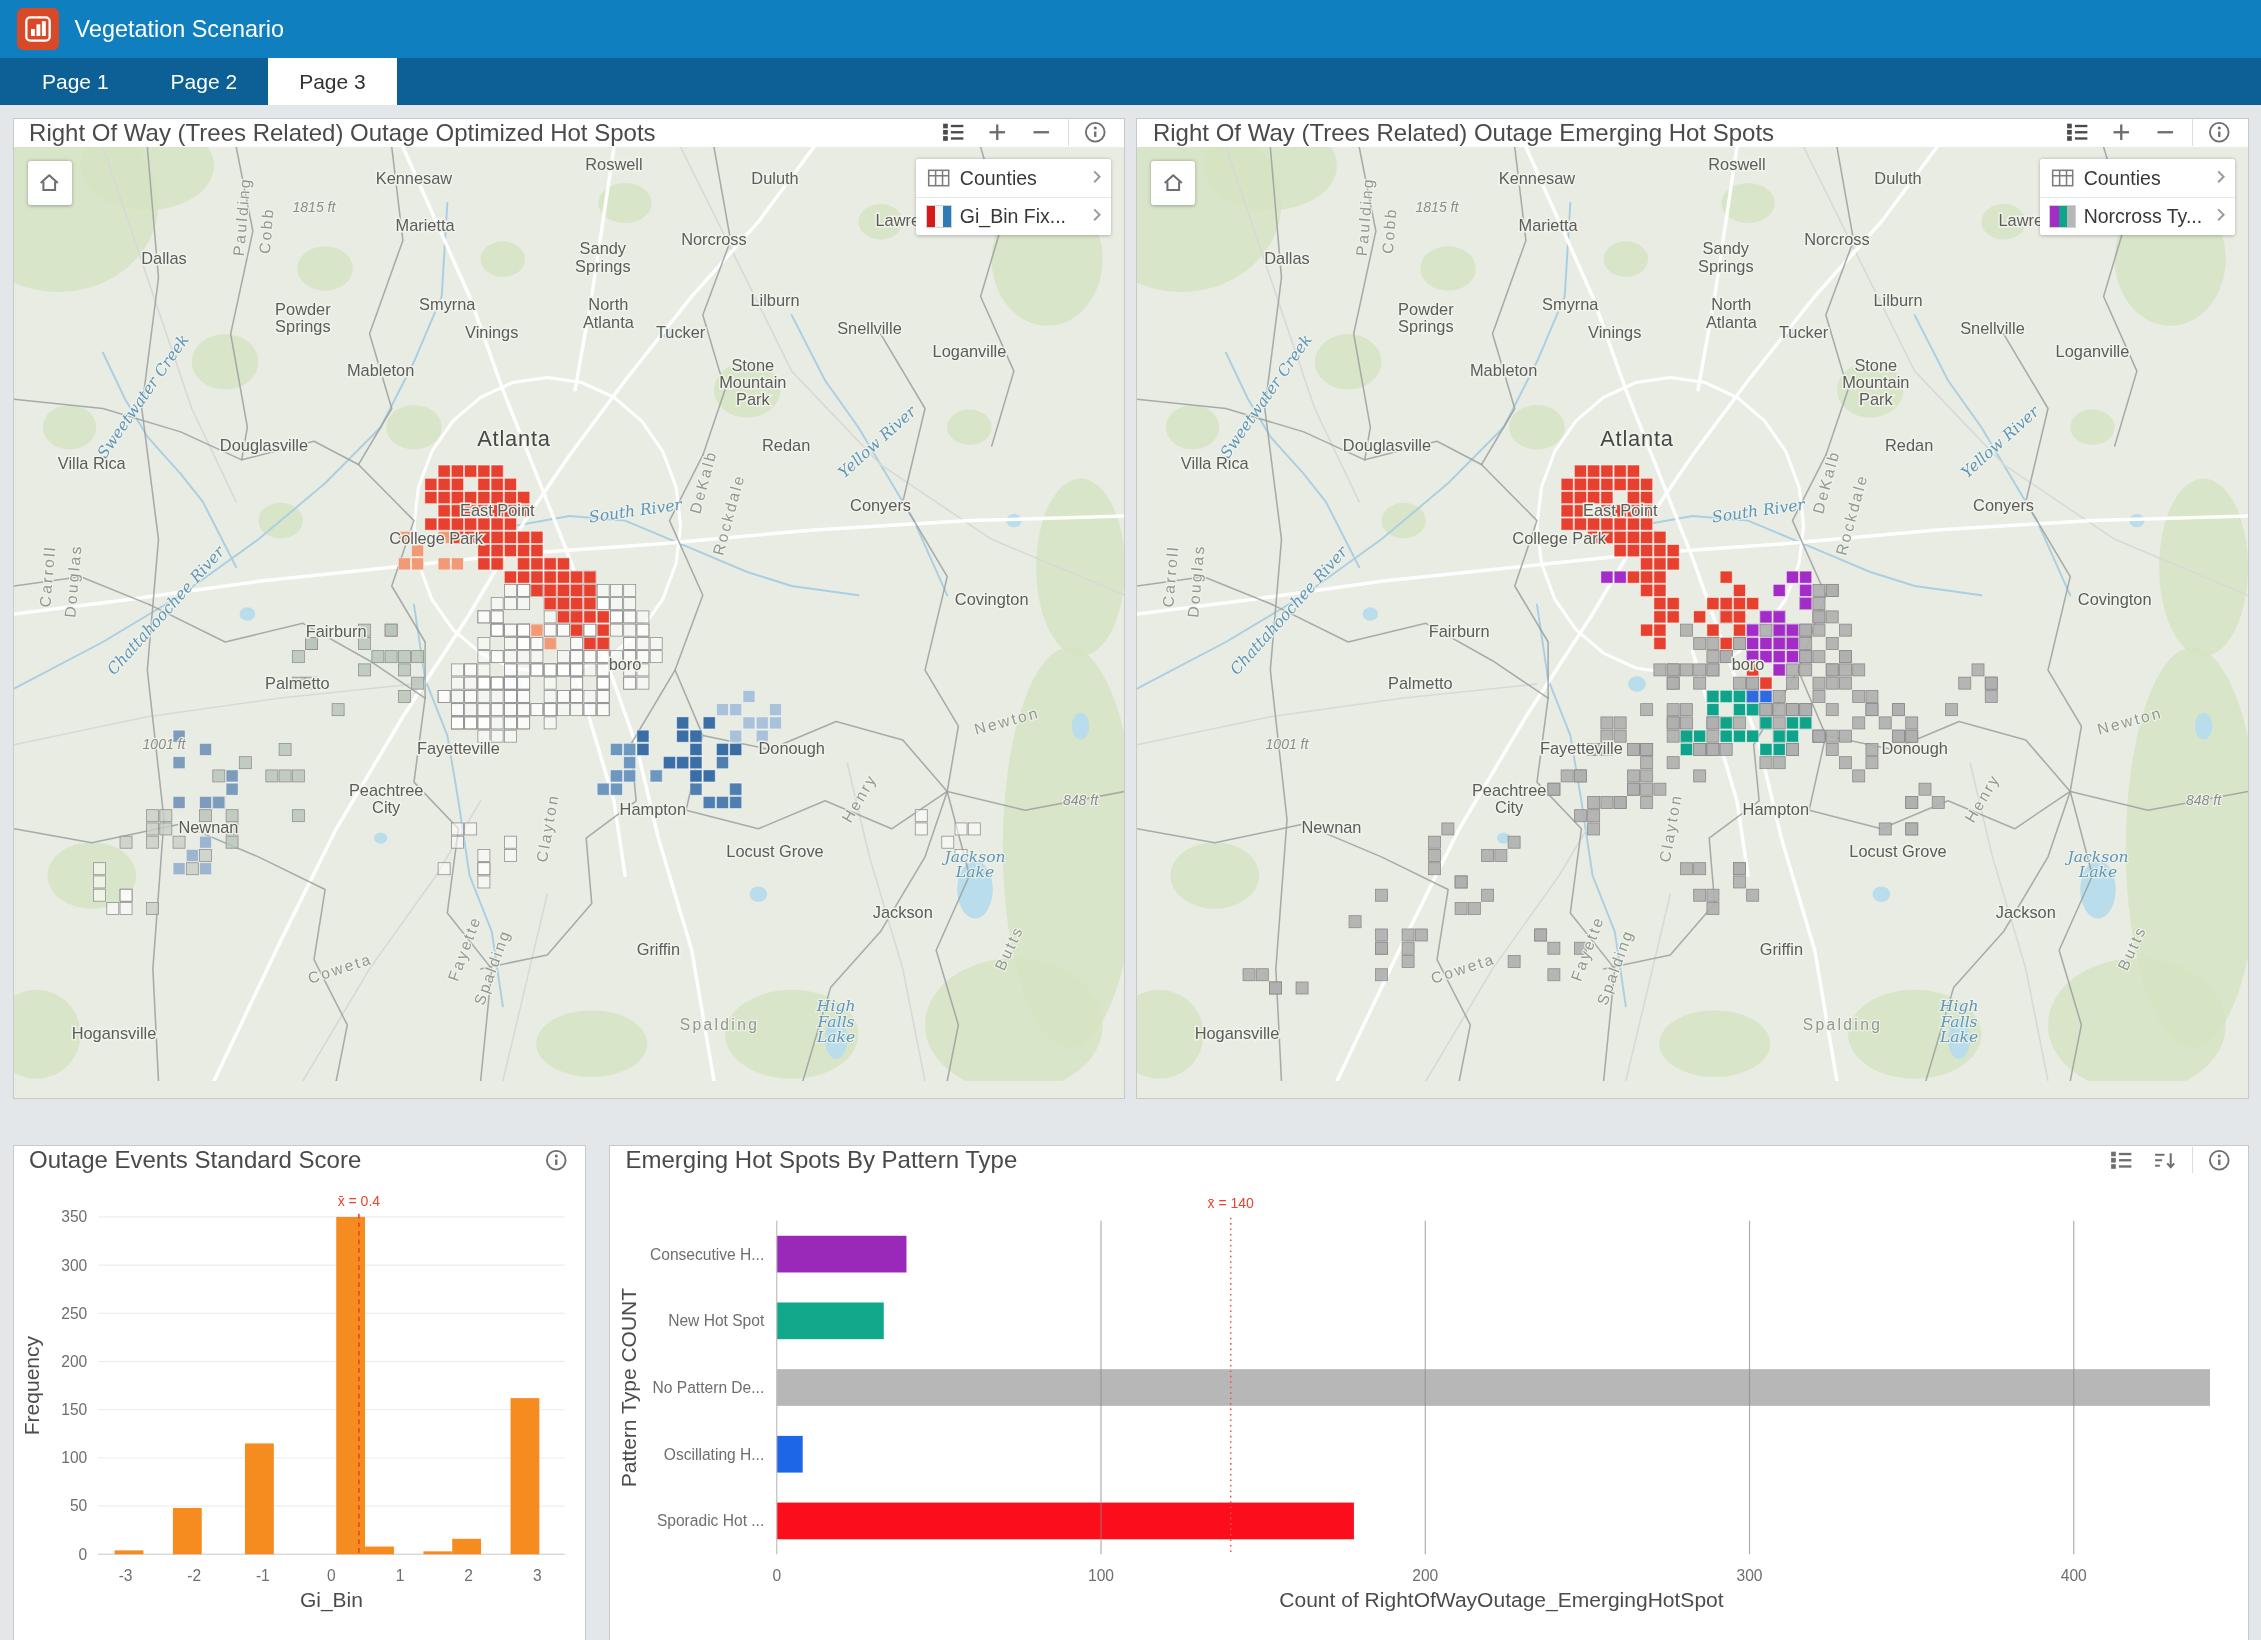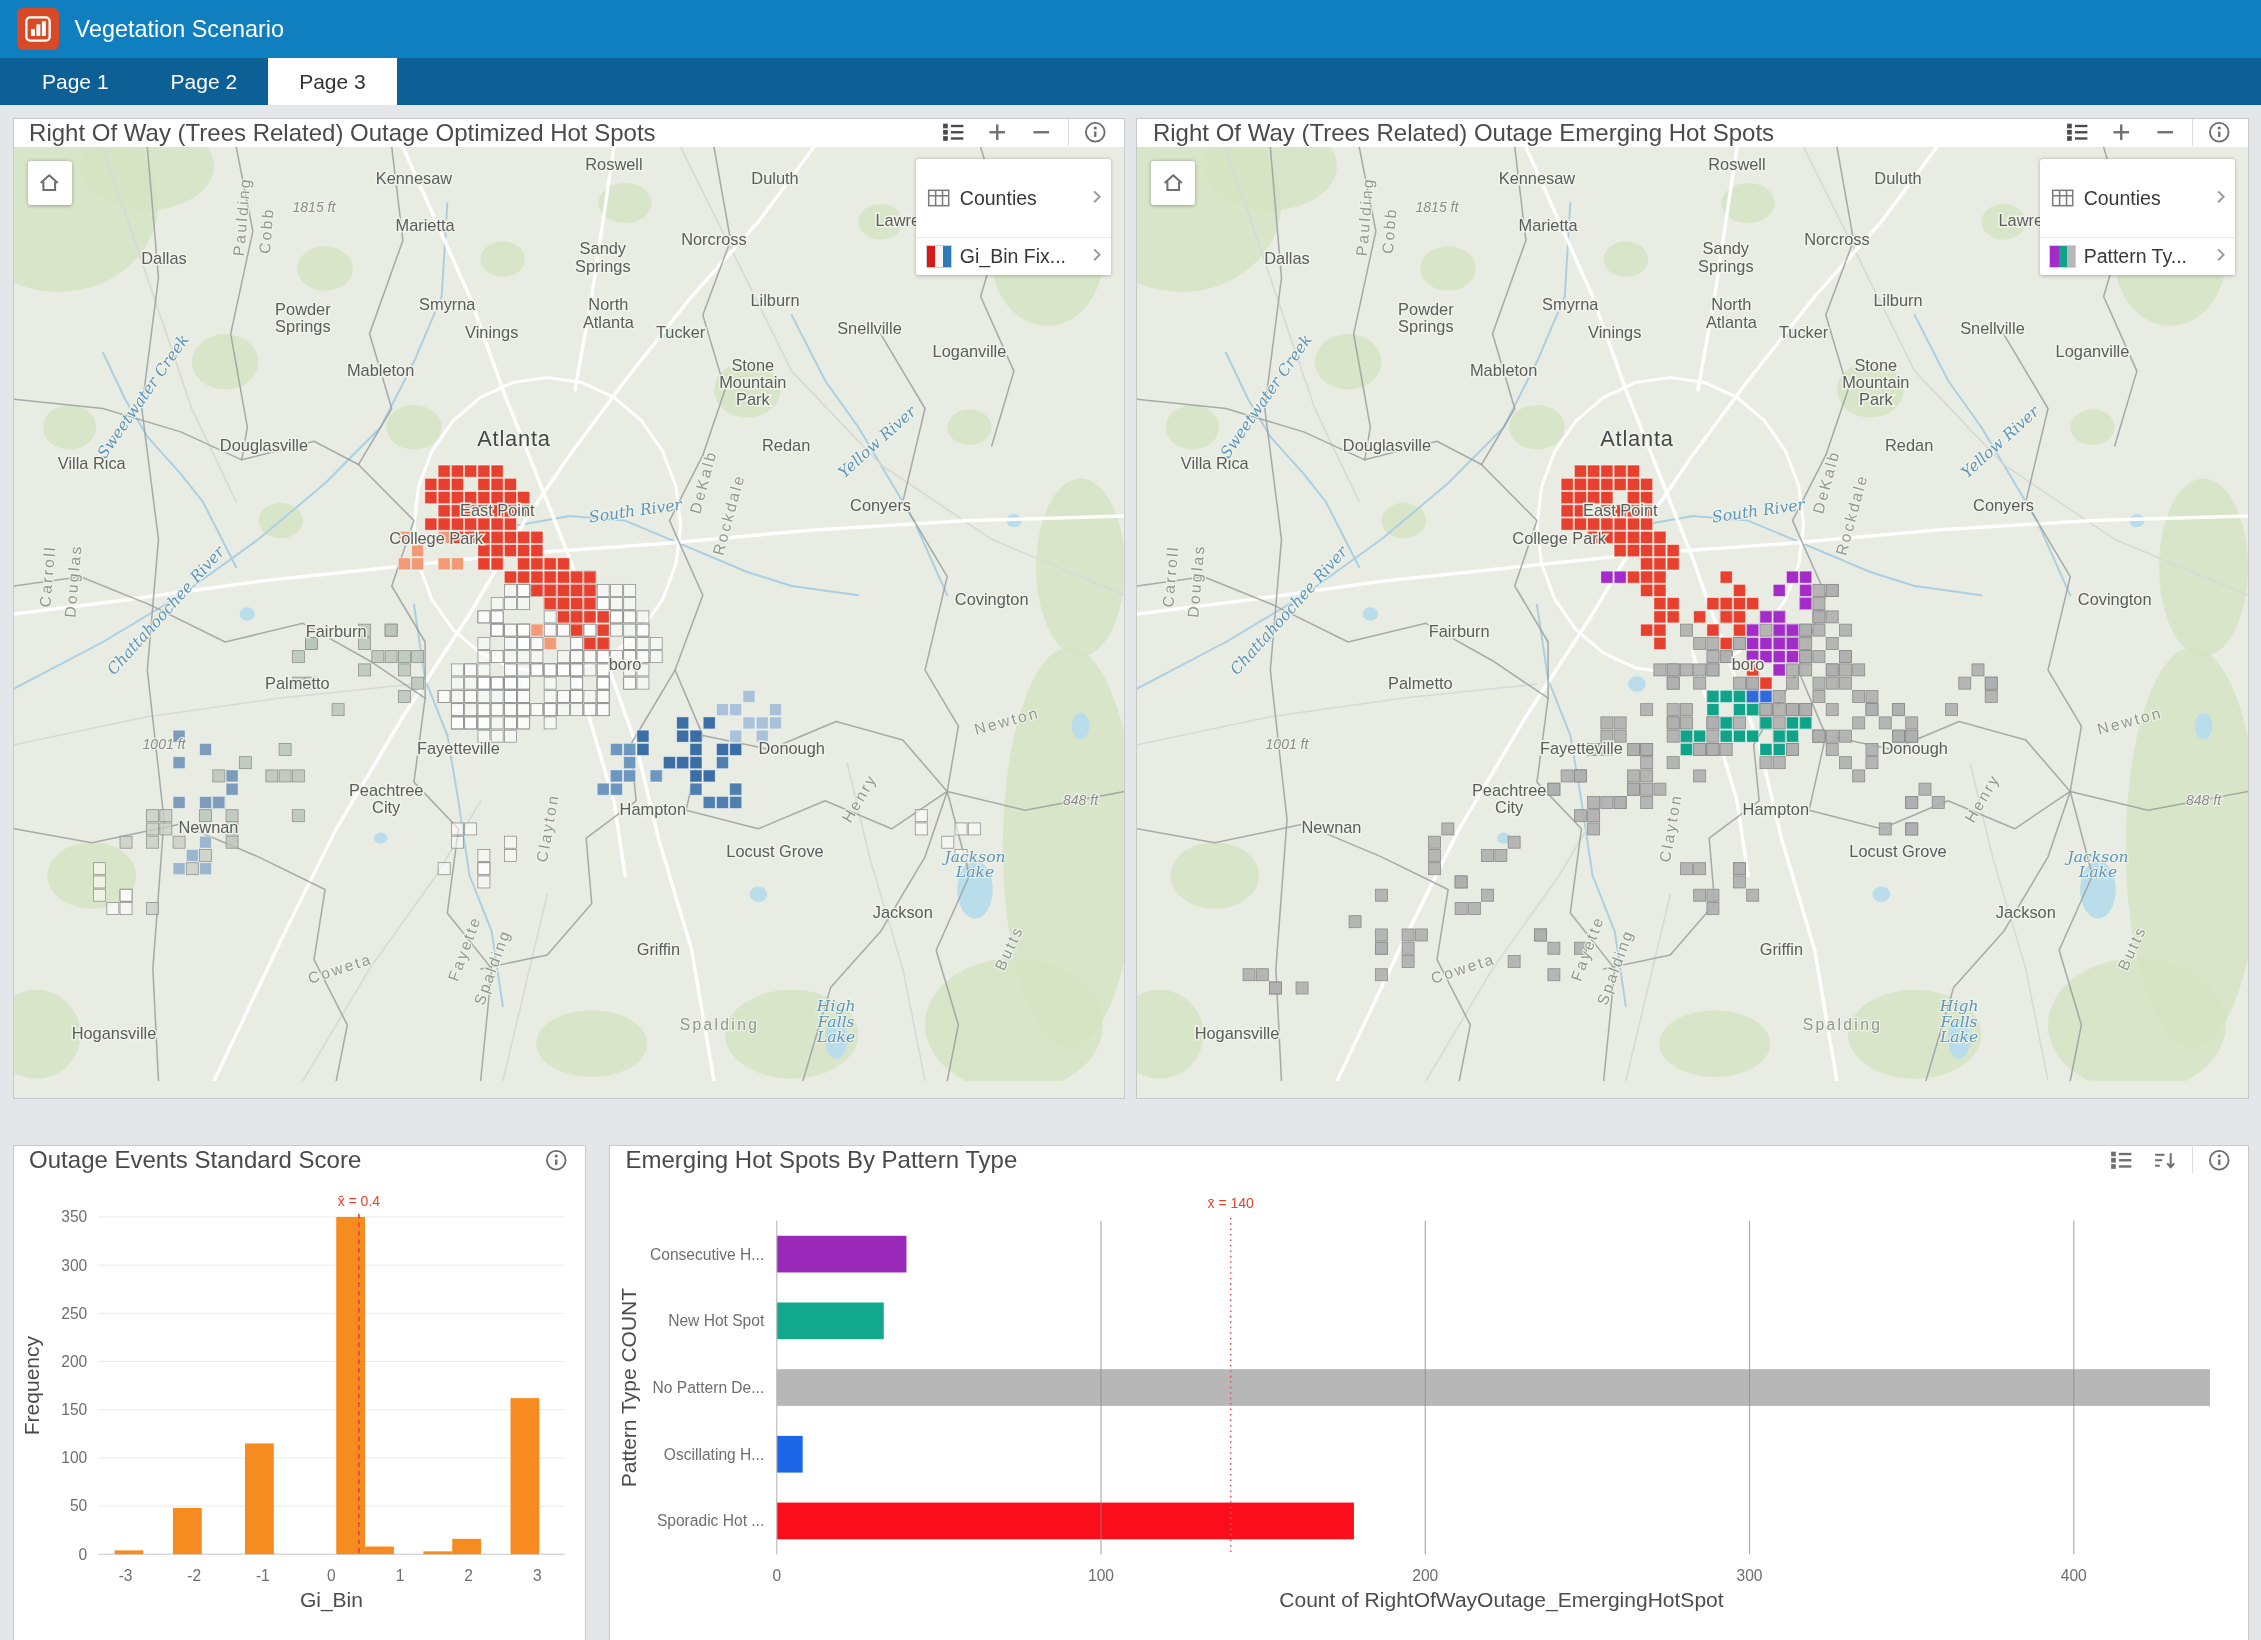--- a/index.html
+++ b/index.html
@@ -28,21 +28,21 @@
 
   .panel-header { height: 28px; display: flex; align-items: center; flex-shrink: 0; background: #ffffff; }
   .panel-title { font-size: 24px; color: #4a4a4a; padding-left: 15.6px; flex: 1; white-space: nowrap; overflow: hidden; }
   .header-tools { display: flex; align-items: center; padding-right: 6.2px; flex-shrink: 0; }
   .tool-btn { width: 44px; height: 34px; display: flex; align-items: center; justify-content: center; cursor: pointer; }
   .tool-divider { width: 0.8px; height: 26.5px; background: #dcdcdc; margin: 0 4.7px; }
 
   .map-body { flex: 1; position: relative; overflow: hidden; background: #e9ece2; }
   .home-btn { position: absolute; top: 14px; left: 14px; width: 44px; height: 44px; background: #ffffff; border-radius: 3.1px; box-shadow: 0 0.8px 3.9px rgba(0,0,0,0.3); display: flex; align-items: center; justify-content: center; z-index: 5; cursor: pointer; }
   .map-legend { position: absolute; top: 12.5px; right: 12.5px; width: 195px; background: #ffffff; border-radius: 3.1px; box-shadow: 0 0.8px 3.9px rgba(0,0,0,0.25); z-index: 5; overflow: hidden; }
-  .legend-row { height: 38px; display: flex; align-items: center; padding: 0 9.4px; gap: 7.8px; cursor: pointer; background: #ffffff; margin-top: 20px; }
+  .legend-row { height: 38px; display: flex; align-items: center; padding: 0 9.4px; gap: 7.8px; cursor: pointer; background: #ffffff; }
   .legend-row + .legend-row { border-top: 0.8px solid #e8e8e8; }
   .legend-label { flex: 1; font-size: 19.5px; color: #383838; white-space: nowrap; overflow: hidden; }
   .legend-icon { display: inline-flex; align-items: center; justify-content: center; width: 26.5px; height: 23.4px; flex-shrink: 0; }
   .stripes { border: 0.8px solid #d0d0d0; }
   .stripes span { flex: 1; height: 100%; }
 
   .chart-body { flex: 1; position: relative; overflow: hidden; }
 
   
   text { font-family: "Liberation Sans", "DejaVu Sans", sans-serif; }
@@ -870,21 +870,21 @@
             <span><svg width="11" height="15.6" viewBox="0 0 14 20">
                   <path d="M4 3 L11 10 L4 17" fill="none" stroke="#9a9a9a" stroke-width="2.5"></path>
                 </svg></span>
           </div>
           <div class="legend-row">
             <span class="legend-icon stripes">
                 <span style="background: rgb(163, 44, 201);"></span>
                 <span style="background: rgb(15, 163, 137);"></span>
                 <span style="background: rgb(183, 183, 183);"></span>
               </span>
-            <span class="legend-label">Pattern Ty...</span>
+            <span class="legend-label">Norcross Ty...</span>
             <span><svg width="11" height="15.6" viewBox="0 0 14 20">
                   <path d="M4 3 L11 10 L4 17" fill="none" stroke="#9a9a9a" stroke-width="2.5"></path>
                 </svg></span>
           </div>
         </div>
       <svg width="1111" height="934" viewBox="0 0 1425 1198">
             <rect x="0" y="0" width="1425" height="1198" fill="#e9ece2"></rect>
             <g>
               <ellipse cx="57" cy="71.88" rx="128.25" ry="114" fill="#d5e4c2" opacity="0.8"></ellipse>
               <ellipse cx="171" cy="23.96" rx="85.5" ry="57" fill="#d5e4c2" opacity="0.8"></ellipse>

